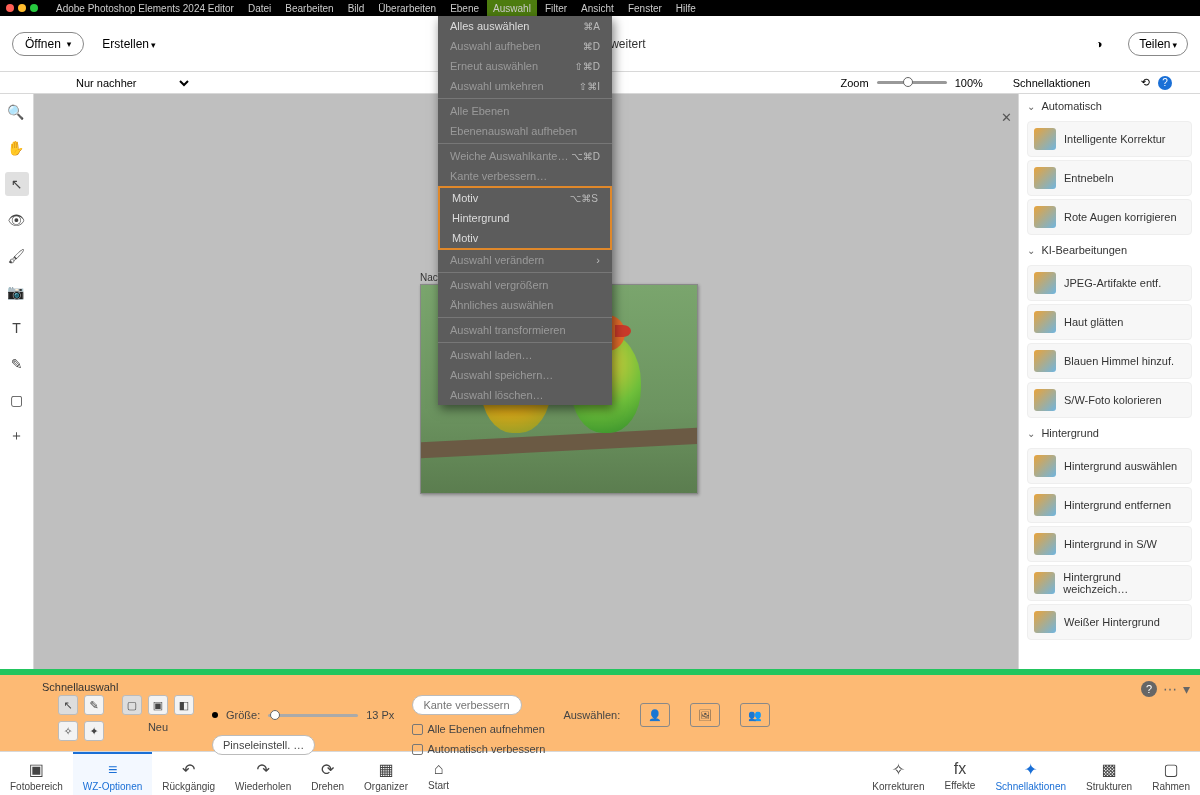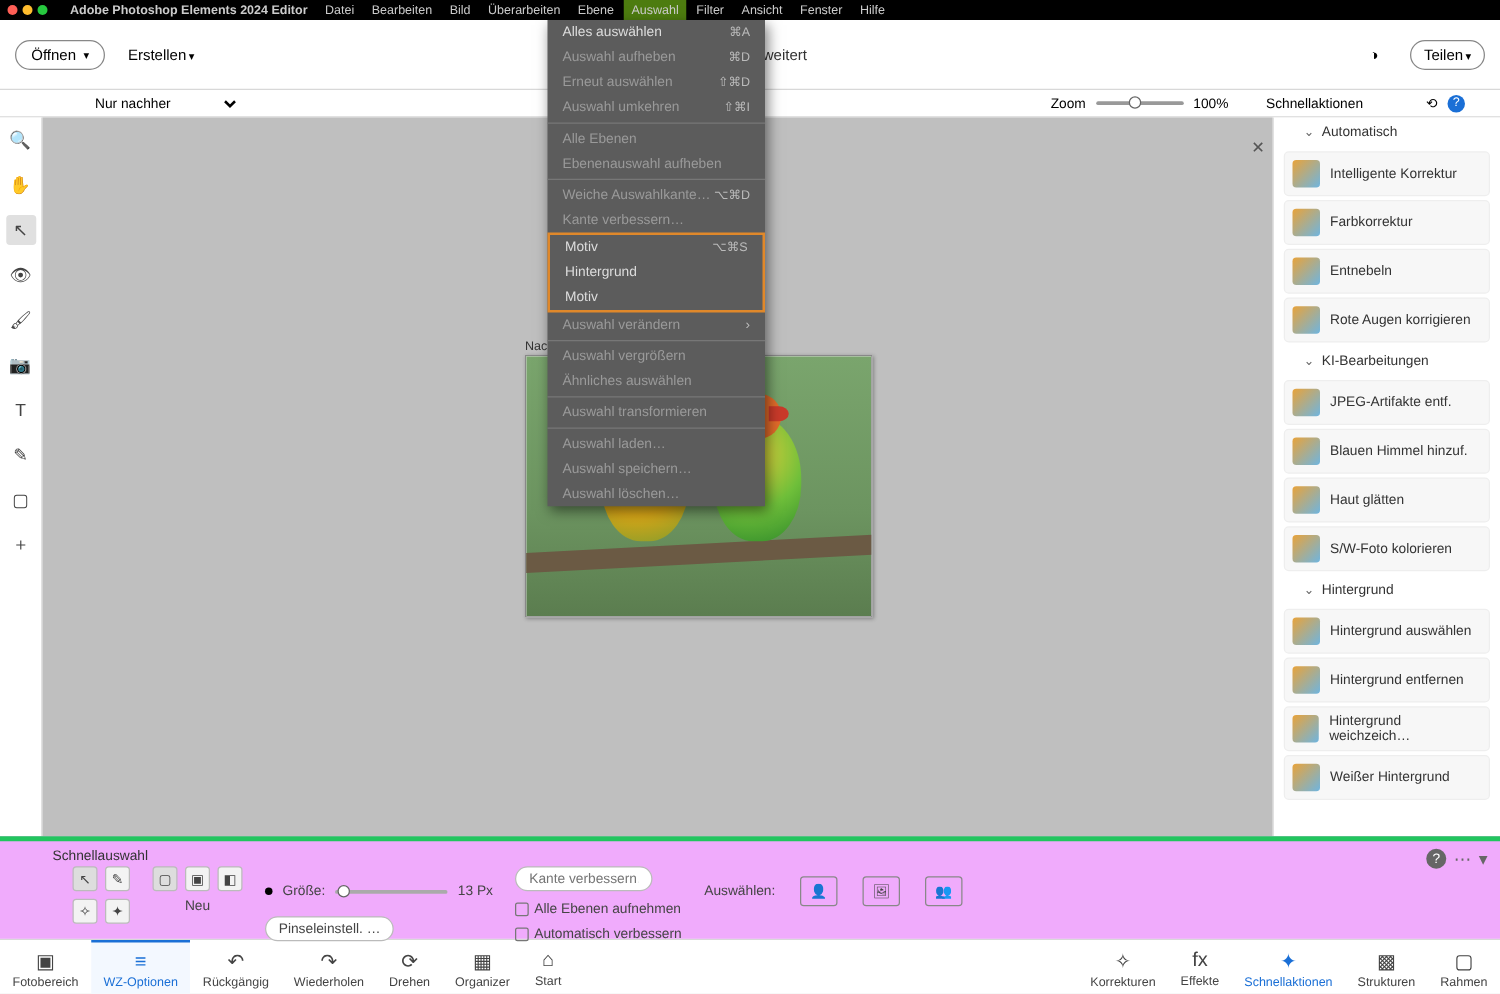--- a/index.html
+++ b/index.html
@@ -49,28 +49,28 @@
 .dropdown{position:absolute;left:438px;top:16px;width:174px;background:#5c5c5c;color:#ddd;font-size:11px;box-shadow:2px 4px 10px rgba(0,0,0,.5);z-index:100}
 .dropdown .row{padding:4px 12px;display:flex;justify-content:space-between;align-items:flex-end}
 .dropdown .row.disabled{color:#9a9a9a}
 .dropdown hr{border:none;border-top:1px solid #777;margin:2px 0}
 .hl-box{border:2px solid #e0882a;margin:0;}
 .dropdown .sc{color:#bbb;font-size:10px}
 .dropdown .arr::after{content:"›";color:#bbb}
 
 
 .rightpanel{width:182px;background:#fff;border-left:1px solid #d8d8d8;display:flex;flex-direction:column;font-size:11px;overflow:hidden}
-.rp-section{padding:6px 24px;display:flex;align-items:center;gap:6px;color:#333;font-weight:500}
+.rp-section{padding:6px 8px;display:flex;align-items:center;gap:6px;color:#333;font-weight:500}
 .rp-section::before{content:"⌄";font-size:10px;color:#666}
 .rp-item{height:36px;margin:3px 8px;background:#f7f7f7;border-radius:4px;display:flex;align-items:center;gap:8px;padding:0 6px;font-size:11px;color:#333;border:1px solid #eee}
 .rp-thumb{width:22px;height:22px;border-radius:3px;background:linear-gradient(135deg,#e9a33a,#6fb5e0)}
 .rp-scroll{flex:1;overflow-y:auto}
 
 
-.lowerpanel{height:82px;background:#f0abfc;border-top:4px solid #22c55e;display:flex;padding:6px 10px;font-size:11px;color:#444;gap:18px;align-items:flex-start}
+.lowerpanel{height:82px;background:#fdba74;border-top:6px solid #22c55e;display:flex;padding:6px 10px;font-size:11px;color:#444;gap:18px;align-items:flex-start}
 .lp-title{position:absolute;left:42px;font-size:11px;color:#333}
 .lp-group{display:flex;flex-direction:column;gap:6px;align-items:center}
 .lp-iconrow{display:flex;gap:6px}
 .lp-iconrow .ic{width:20px;height:20px;border:1px solid #bbb;border-radius:3px;display:flex;align-items:center;justify-content:center;font-size:11px;background:#f3f3f3}
 .lp-iconrow .ic.sel{background:#ddd}
 .pill-sm{border:1px solid #bbb;border-radius:12px;padding:3px 10px;font-size:11px;background:#fff}
 .slider2{width:90px;height:3px;background:#aaa;border-radius:2px;position:relative;display:inline-block;vertical-align:middle}
 .slider2 .kn{width:10px;height:10px;border:1px solid #666;background:#fff;border-radius:50%;position:absolute;top:-4px;left:2%}
 .checkbox{display:flex;align-items:center;gap:4px;font-size:11px}
 .checkbox .box{width:11px;height:11px;border:1px solid #777;border-radius:2px}
@@ -87,21 +87,21 @@
 </style>
 </head>
 <body>
 
 <div class="menubar">
   <div class="traffic">
     <span class="tr-r"></span>
     <span class="tr-y"></span>
     <span class="tr-g"></span>
   </div>
-  <span class="mi" style="font-weight:700">Adobe Photoshop Elements 2024 Editor</span>
+  <span class="mi" style="font-weight:400">Adobe Photoshop Elements 2024 Editor</span>
   <span class="mi">Datei</span>
   <span class="mi">Bearbeiten</span>
   <span class="mi">Bild</span>
   <span class="mi">Überarbeiten</span>
   <span class="mi">Ebene</span>
   <span class="mi active">Auswahl</span>
   <span class="mi">Filter</span>
   <span class="mi">Ansicht</span>
   <span class="mi">Fenster</span>
   <span class="mi">Hilfe</span>
@@ -251,55 +251,55 @@
 
   <div class="rightpanel">
     <div class="rp-scroll" id="rp-scroll">
         <div class="rp-section">Automatisch</div>
         <div class="rp-item">
           <div class="rp-thumb"></div>
           <span>Intelligente Korrektur</span>
         </div>
         <div class="rp-item">
           <div class="rp-thumb"></div>
-          <span>Farbkorrektur</span>
-        </div>
-        <div class="rp-item">
-          <div class="rp-thumb"></div>
           <span>Entnebeln</span>
         </div>
         <div class="rp-item">
           <div class="rp-thumb"></div>
           <span>Rote Augen korrigieren</span>
         </div>
         <div class="rp-section">KI-Bearbeitungen</div>
         <div class="rp-item">
           <div class="rp-thumb"></div>
           <span>JPEG-Artifakte entf.</span>
         </div>
         <div class="rp-item">
           <div class="rp-thumb"></div>
+          <span>Haut glätten</span>
+        </div>
+        <div class="rp-item">
+          <div class="rp-thumb"></div>
           <span>Blauen Himmel hinzuf.</span>
         </div>
         <div class="rp-item">
           <div class="rp-thumb"></div>
-          <span>Haut glätten</span>
-        </div>
-        <div class="rp-item">
-          <div class="rp-thumb"></div>
           <span>S/W-Foto kolorieren</span>
         </div>
         <div class="rp-section">Hintergrund</div>
         <div class="rp-item">
           <div class="rp-thumb"></div>
           <span>Hintergrund auswählen</span>
         </div>
         <div class="rp-item">
           <div class="rp-thumb"></div>
           <span>Hintergrund entfernen</span>
+        </div>
+        <div class="rp-item">
+          <div class="rp-thumb"></div>
+          <span>Hintergrund in S/W</span>
         </div>
         <div class="rp-item">
           <div class="rp-thumb"></div>
           <span>Hintergrund weichzeich…</span>
         </div>
         <div class="rp-item">
           <div class="rp-thumb"></div>
           <span>Weißer Hintergrund</span>
         </div>
       </div>

